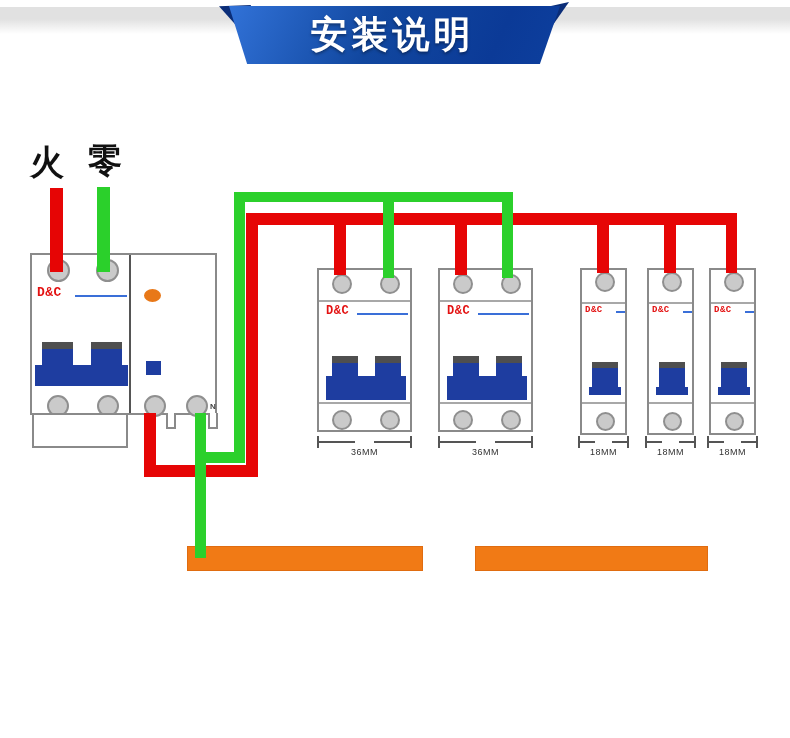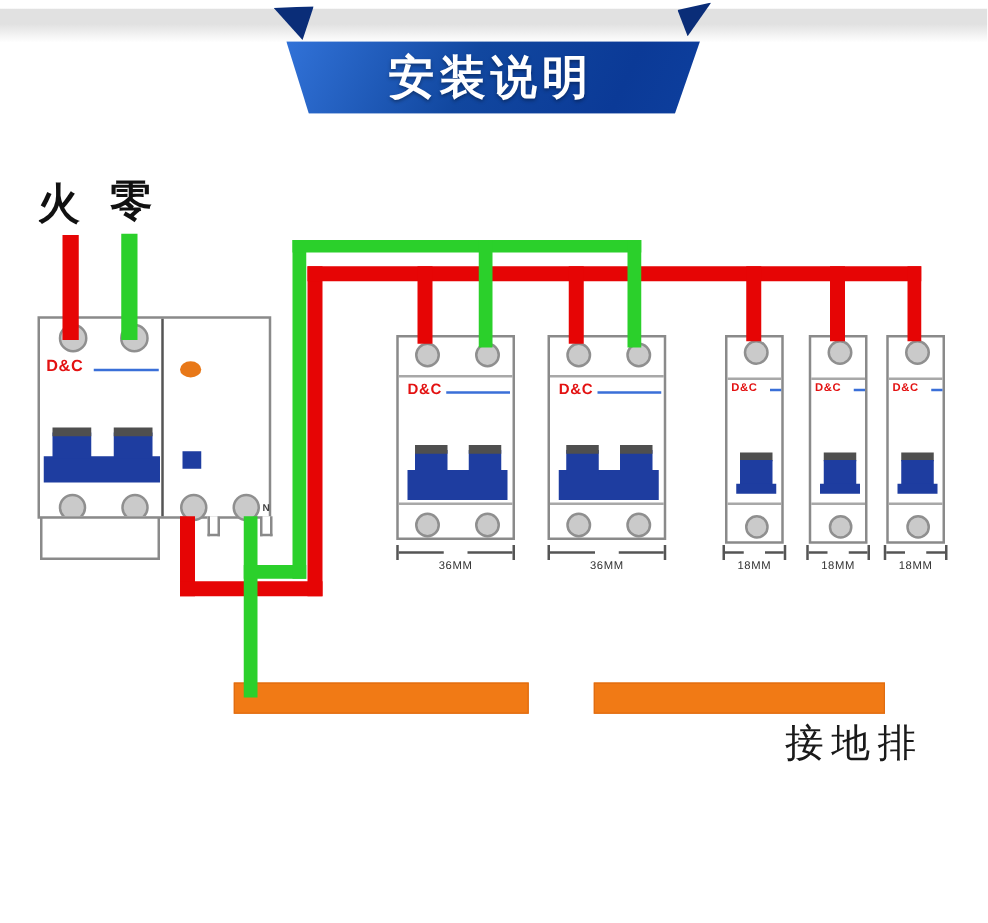--- a/index.html
+++ b/index.html
@@ -6,37 +6,37 @@
   #canvas{position:relative;width:790px;height:738px;background:#ffffff;overflow:hidden;
           font-family:"Liberation Sans","DejaVu Sans",sans-serif;}
   
   .gray-strip{position:absolute;left:0;top:7px;width:790px;height:27px;
     background:linear-gradient(to bottom,#e1e1e1 0%,#e1e1e1 45%,#ffffff 100%);z-index:0;}
   .banner-fold{position:absolute;background:var(--banner-dark,#0a2d78);z-index:1;}
   .fold-left{left:219px;top:5px;width:32px;height:27px;clip-path:polygon(0 5%,100% 0,72% 100%);}
   .fold-right{left:542px;top:2px;width:27px;height:27px;clip-path:polygon(0 22%,100% 0,30% 100%);}
   .banner{position:absolute;left:225px;top:6px;width:335px;height:58px;z-index:2;
     clip-path:polygon(1.2% 0,100% 0,94% 100%,6.6% 100%);
-    background:linear-gradient(115deg,#3273d9 0%,var(--banner-blue,#11479f) 45%,#0b3a97 80%,#0d3f9e 100%);margin-top:27px;}
+    background:linear-gradient(115deg,#3273d9 0%,var(--banner-blue,#11479f) 45%,#0b3a97 80%,#0d3f9e 100%);}
   .banner-title{position:absolute;left:0;top:0;width:100%;height:58px;line-height:58px;
     text-align:center;color:#fff;font-size:37px;font-weight:bold;letter-spacing:4px;
     text-shadow:0 2px 3px rgba(0,0,0,.35);}
   
   .supply-label{position:absolute;color:#111;font-size:34px;font-weight:bold;z-index:5;}
   
   .wire{position:absolute;}
   .wire.red{background:var(--live-wire,#e60505);z-index:3;}
   .wire.green{background:var(--neutral-wire,#2bd02b);z-index:4;}
   
   .breaker{position:absolute;background:#fff;border:2px solid #8a8a8a;box-sizing:border-box;z-index:1;}
   .sect{position:absolute;left:0;right:0;top:0;border-bottom:2px solid #a8a8a8;}
   .term{position:absolute;border-radius:50%;background:#cacaca;border:2px solid #8f8f8f;
         box-sizing:border-box;z-index:2;}
   .logo{position:absolute;color:var(--brand-red,#e31212);font-weight:bold;z-index:2;
-        letter-spacing:0.5px;}
+        letter-spacing:0.5px;font-family:Liberation Mono, monospace;}
   .logoline{position:absolute;background:var(--brand-line,#3a6fd8);height:2px;z-index:2;}
   .tg{position:absolute;background:var(--toggle-blue,#1e3da0);z-index:2;}
   .tgcap{position:absolute;background:var(--toggle-cap,#4f4f4f);z-index:2;}
   .indicator{position:absolute;background:var(--indicator-orange,#e87818);border-radius:50%;z-index:2;}
   .testbtn{position:absolute;background:var(--toggle-blue,#1e3da0);z-index:2;}
   .divider{position:absolute;background:#555;z-index:2;}
   .nlab{position:absolute;font-size:8px;font-weight:bold;color:#444;z-index:2;}
   .ext-box{position:absolute;background:#fff;border:2px solid #8a8a8a;box-sizing:border-box;z-index:1;}
   .din-tab{position:absolute;background:#fff;border:2px solid #8a8a8a;border-top:none;
            box-sizing:border-box;z-index:1;}
@@ -208,15 +208,14 @@
   <div class="dim" style="left:707px;top:436px;width:51px;">
     <div class="tick" style="left:0;"></div>
     <div class="tick" style="right:0;"></div>
     <div class="seg" style="left:2px;width:30%;"></div>
     <div class="seg" style="right:2px;width:30%;"></div>
     <div class="dim-label">18MM</div>
   </div>
 
   <div class="bar" style="left:187px;top:546px;width:236px;"></div>
   <div class="bar" style="left:475px;top:546px;width:233px;"></div>
-  <div class="bar-label" style="left:628px;top:574px;">接地排</div>
 
 </div>
 
 </body></html>

